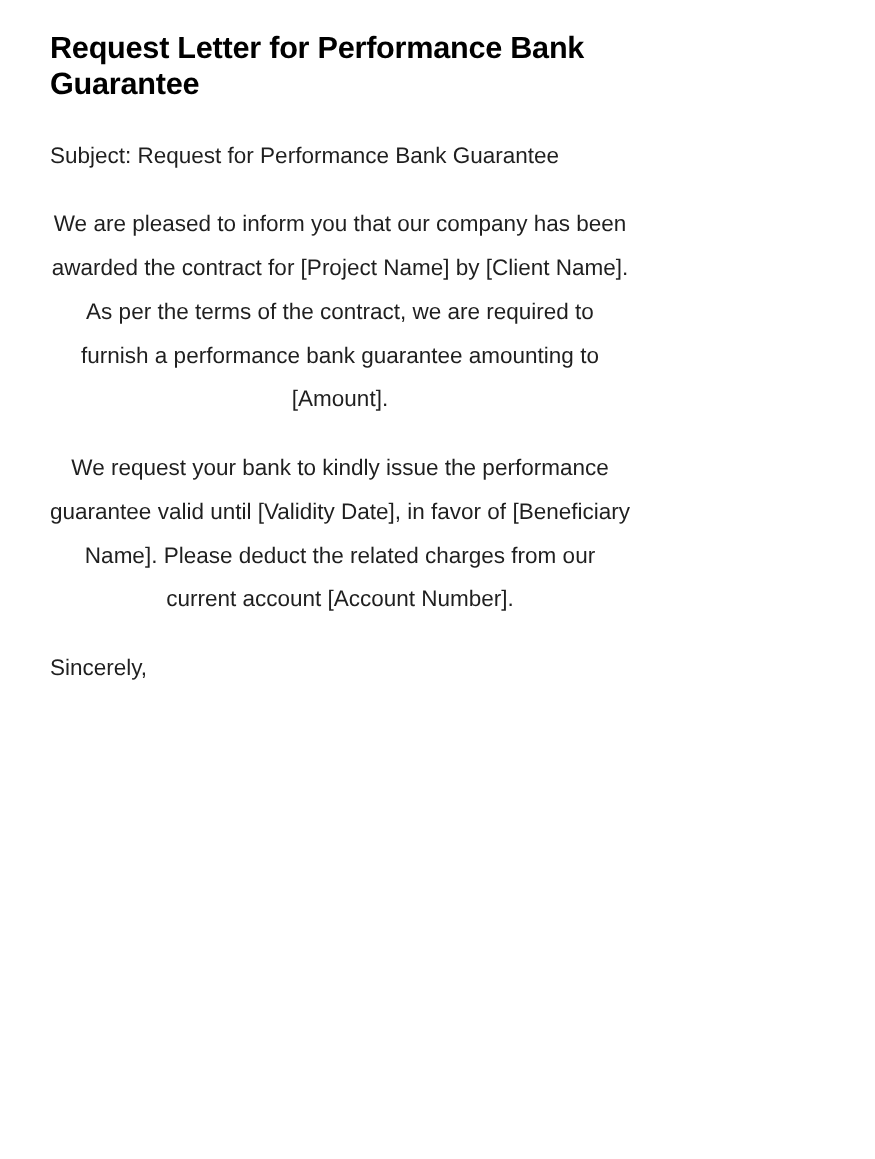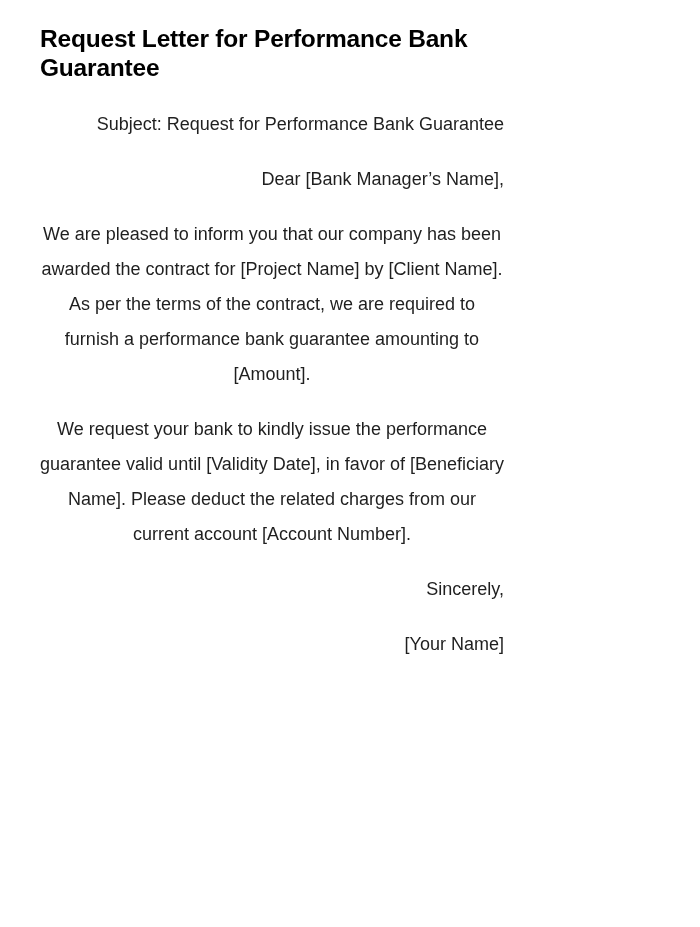--- a/index.html
+++ b/index.html
@@ -26,40 +26,37 @@
     letter-spacing: -0.2px;
     margin: 0 0 24px 0;
     line-height: 1.2;
   }
   .line, .para {
     font-size: 18px;
     line-height: 35px;
     margin: 0 0 20px 0;
     max-width: 596px;
     color: #1f1f1f;
-    text-align: right;
   }
   .para { text-align: center; }
 </style>
 </head>
 <body>
 
 <div class="page">
 
   <h1 class="doc-title">Request Letter for Performance Bank Guarantee</h1>
 
   <p class="line">Subject: Request for Performance Bank Guarantee</p>
 
-  <p class="line">Dear [Bank Manager’s Name],</p>
 
   <p class="para">We are pleased to inform you that our company has been awarded the contract for [Project Name] by [Client Name]. As per the terms of the contract, we are required to furnish a performance bank guarantee amounting to [Amount].</p>
 
   <p class="para">We request your bank to kindly issue the performance guarantee valid until [Validity Date], in favor of [Beneficiary Name]. Please deduct the related charges from our current account [Account Number].</p>
 
 
 
   <p class="line">Sincerely,</p>
 
-  <p class="line">[Your Name]</p>
 
 
 
 </div>
 
 </body></html>

